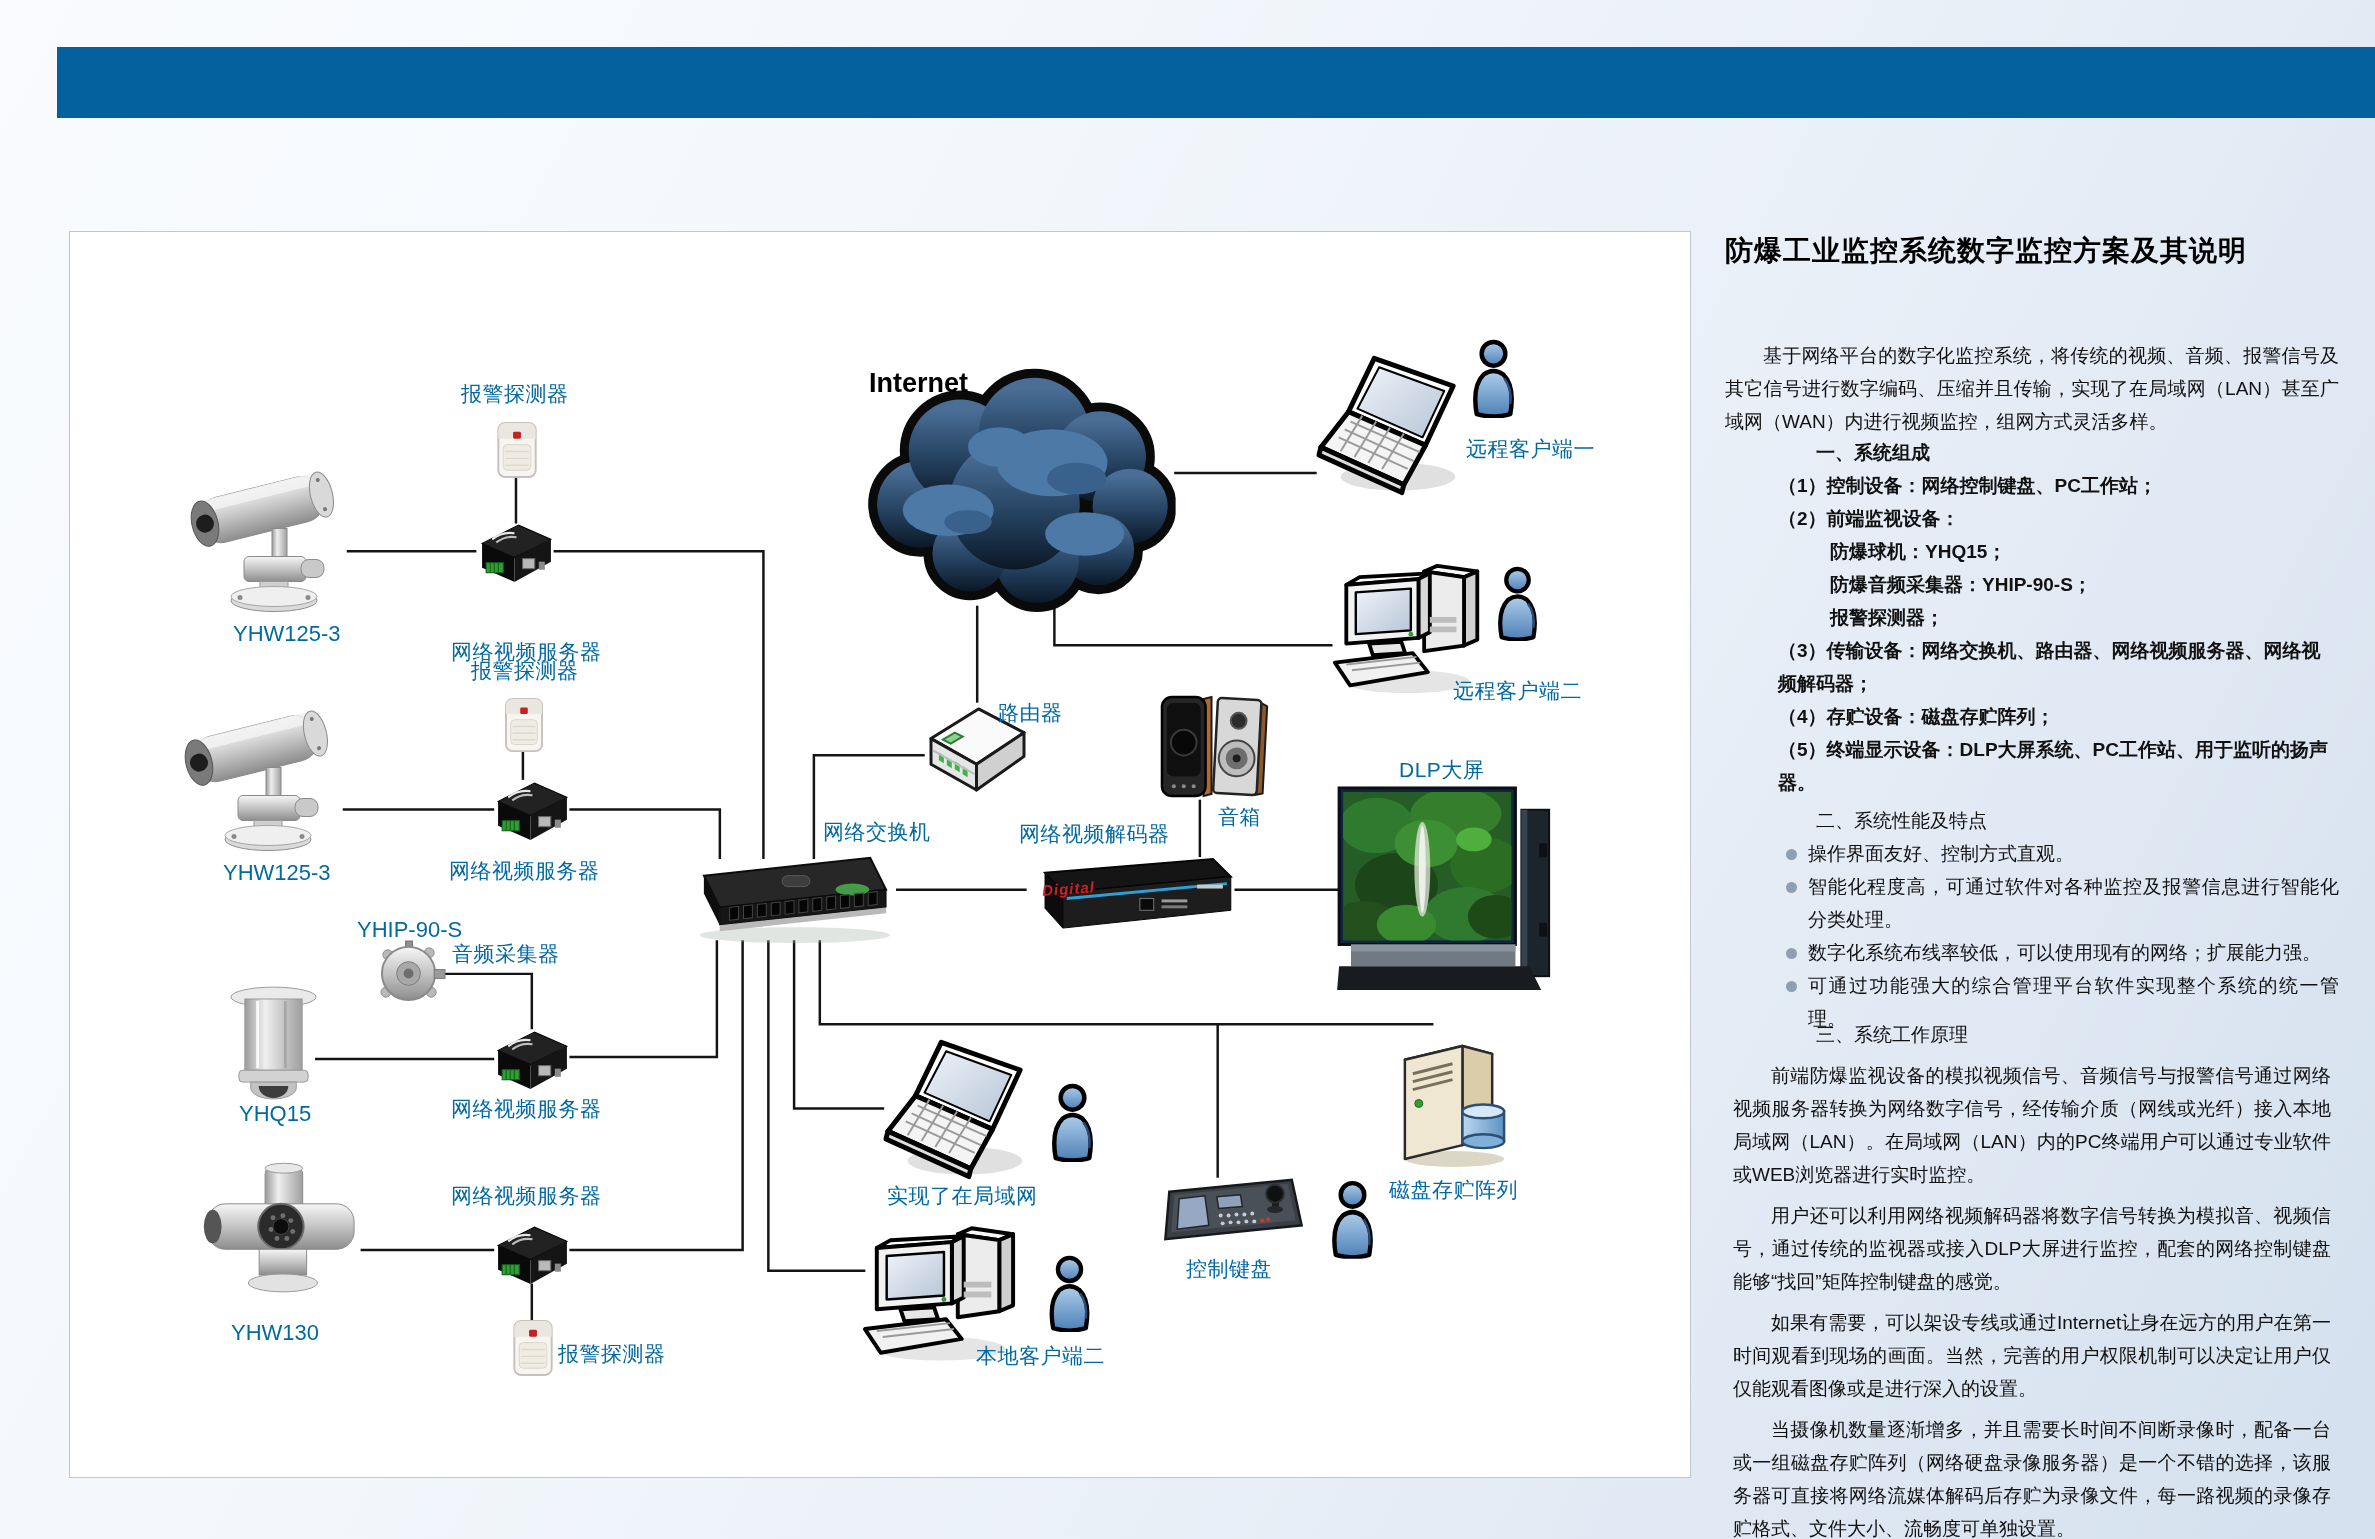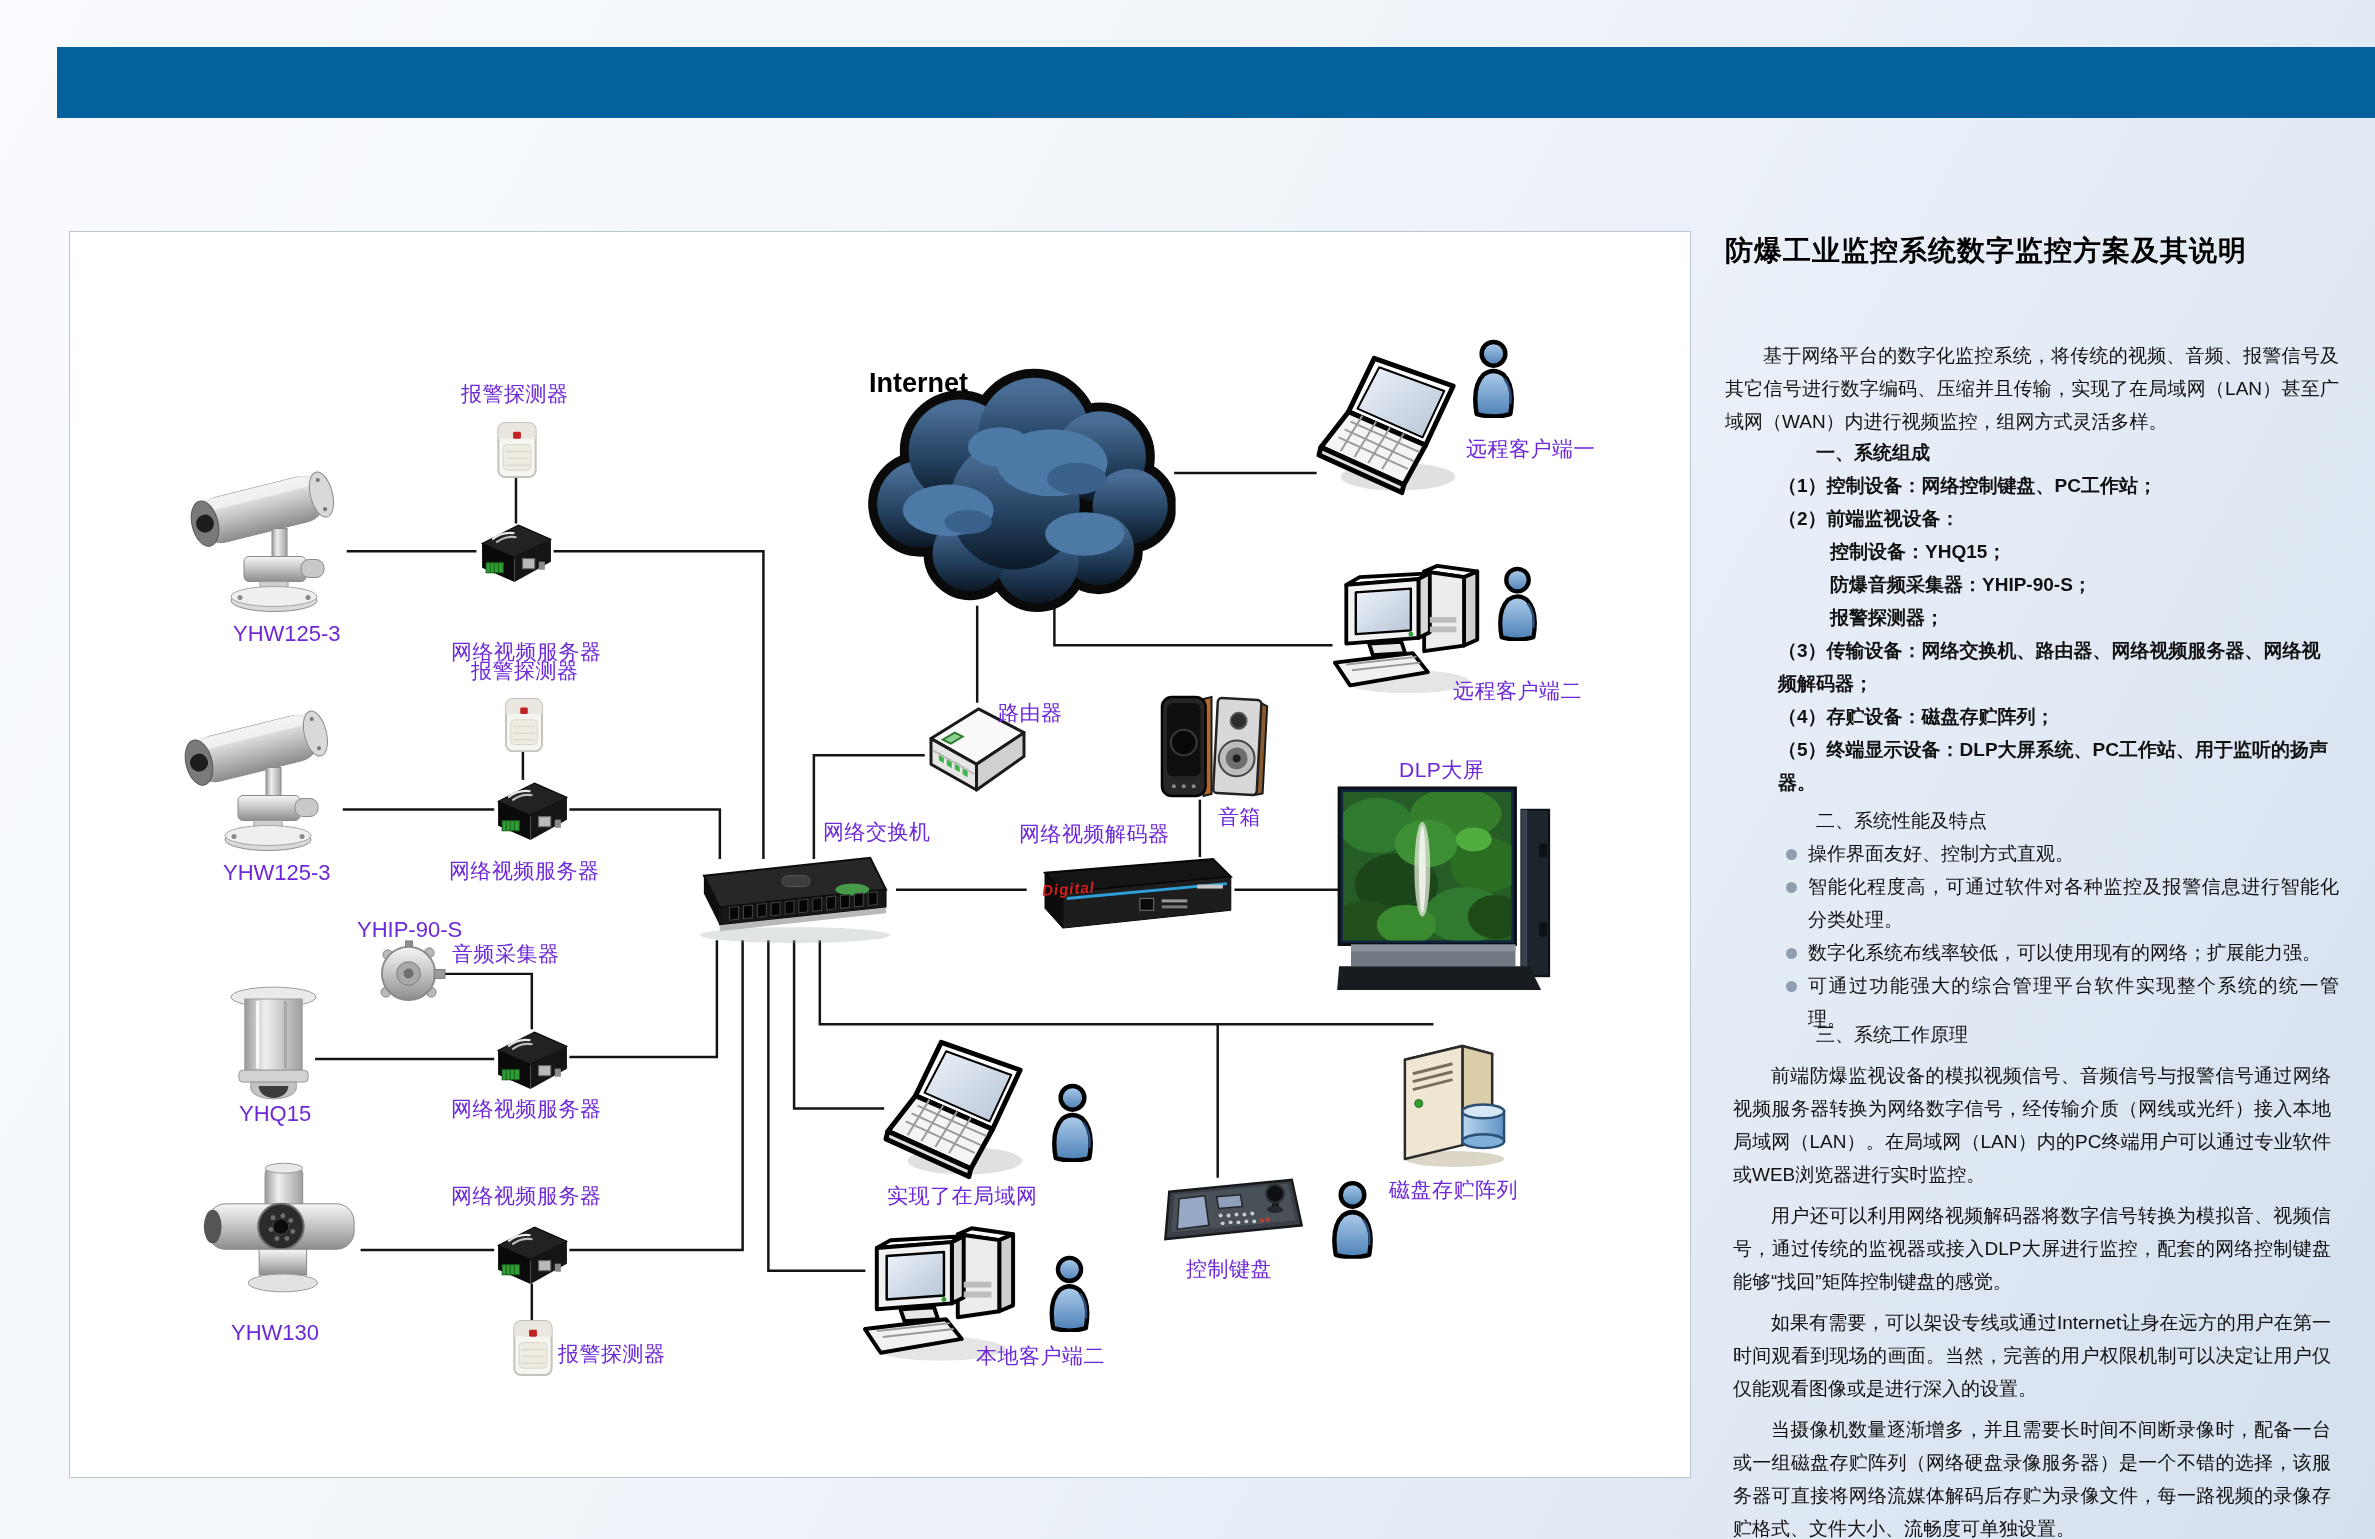--- a/index.html
+++ b/index.html
@@ -8,21 +8,21 @@
     font-family:"Liberation Sans","DejaVu Sans",sans-serif;
     background:linear-gradient(118deg,#f9fbfe 0%,#f2f6fb 38%,#eaf0f8 60%,#d4e0ee 100%);
     overflow:hidden;
   }
   .page{position:relative;width:2375px;height:1539px;}
   .topbar{position:absolute;left:57px;top:47px;width:2318px;height:71px;background:#04619e;}
   .panel{position:absolute;left:69px;top:231px;width:1620px;height:1245px;background:#ffffff;border:1px solid #bcc7cf;}
   .wires{position:absolute;left:0;top:0;width:2375px;height:1539px;pointer-events:none;}
   .dev{position:absolute;}
   .dev svg{display:block;width:100%;height:100%;}
-  .lbl{position:absolute;font-size:21px;color:#6d28d9;white-space:nowrap;letter-spacing:0.5px;}
+  .lbl{position:absolute;font-size:21px;color:#0369a1;white-space:nowrap;letter-spacing:0.5px;}
   .lbl-latin{font-size:22px;letter-spacing:0;}
   .lbl-internet{position:absolute;font-size:27px;font-weight:bold;color:#000;letter-spacing:0;}
   .brand{position:absolute;font-size:15px;font-weight:bold;font-style:italic;color:#d42020;transform:rotate(-4deg);letter-spacing:1px;}
   
   .article{position:absolute;left:1725px;top:0;width:614px;font-size:19px;line-height:33px;color:#111;}
   .article .abs{position:absolute;left:0;width:614px;}
   .a-title{top:234px;text-align:left;font-size:28px;font-weight:bold;letter-spacing:1px;line-height:34px;color:#000;}
   .a-intro{top:292px;text-align:justify;text-indent:2em;margin-top:47px;}
   .a-sec{margin:0;}
   .sec1{top:436px;font-weight:bold;}
@@ -595,21 +595,21 @@
   <div class="brand" style="left:1042px;top:880px">Digital</div>
 
   <div class="article">
     <div class="abs a-title">防爆工业监控系统数字监控方案及其说明</div>
     <div class="abs a-intro">基于网络平台的数字化监控系统，将传统的视频、音频、报警信号及其它信号进行数字编码、压缩并且传输，实现了在局域网（LAN）甚至广域网（WAN）内进行视频监控，组网方式灵活多样。</div>
 
     <div class="abs sec1">
       <div class="a-sec h-ind">一、系统组成</div>
       <div class="i-ind">（1）控制设备：网络控制键盘、PC工作站；</div>
       <div class="i-ind">（2）前端监视设备：</div>
-      <div class="s-ind">控制设备：YHQ15；</div>
+      <div class="s-ind">防爆球机：YHQ15；</div>
       <div class="s-ind">防爆音频采集器：YHIP-90-S；</div>
       <div class="s-ind">报警探测器；</div>
       <div class="i-ind">（3）传输设备：网络交换机、路由器、网络视频服务器、网络视频解码器；</div>
       <div class="i-ind">（4）存贮设备：磁盘存贮阵列；</div>
       <div class="i-ind">（5）终端显示设备：DLP大屏系统、PC工作站、用于监听的扬声器。</div>
     </div>
 
     <div class="abs sec2">
       <div class="a-sec h-ind">二、系统性能及特点</div>
       <div class="brow"><span class="bdot"></span><span>操作界面友好、控制方式直观。</span></div>

